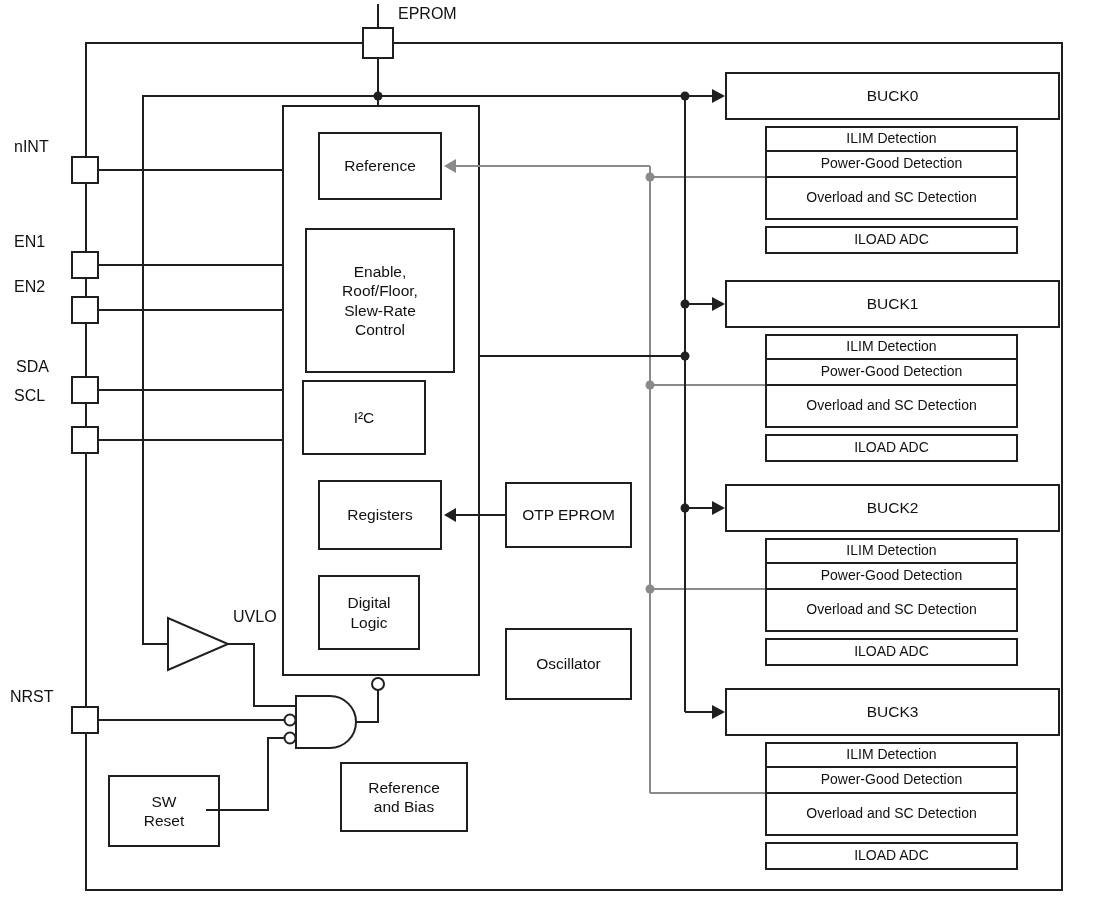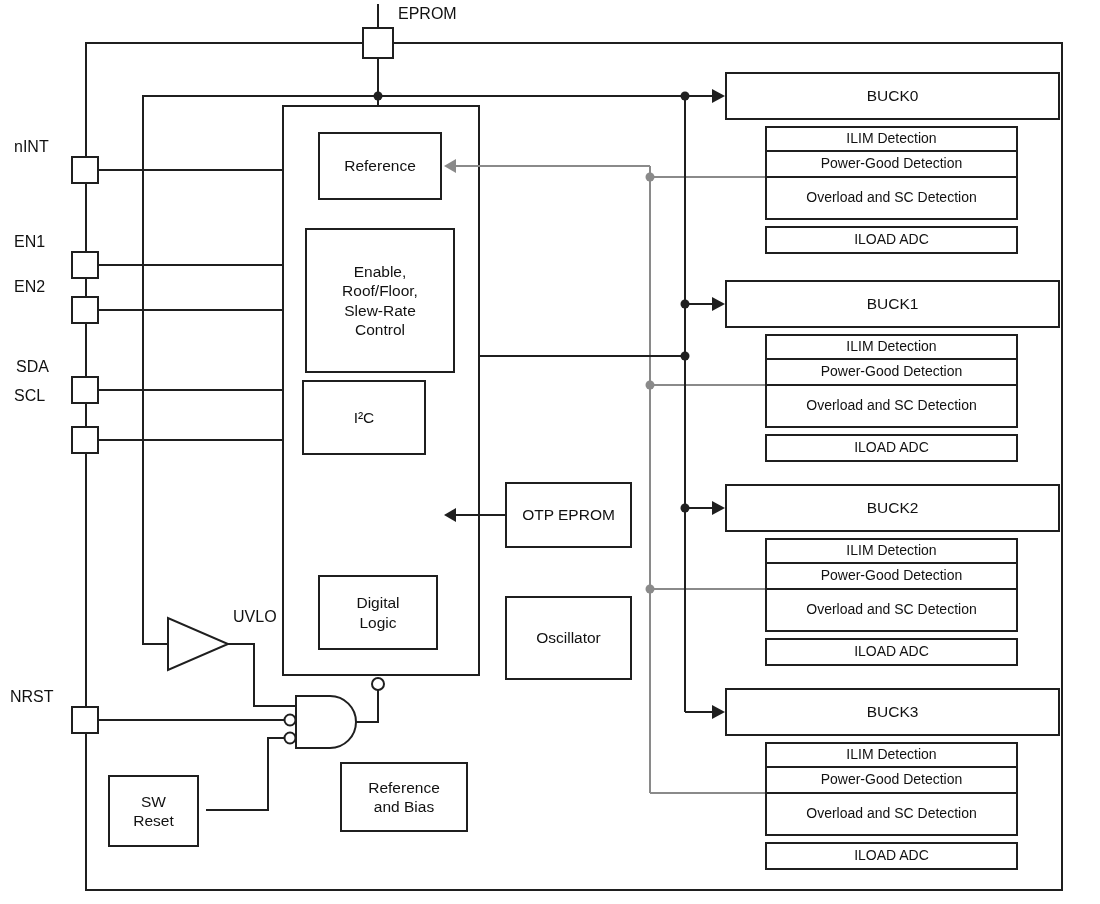--- a/index.html
+++ b/index.html
@@ -40,28 +40,29 @@
   <div class="blk" style="left:85px;top:42px;width:978px;height:849px"></div>
 
   <div class="blk" style="left:282px;top:105px;width:198px;height:571px"></div>
 
   <div class="blk" style="left:318px;top:132px;width:124px;height:68px">Reference</div>
   <div class="blk" style="left:305px;top:228px;width:150px;height:145px">Enable,
 Roof/Floor,
 Slew-Rate
 Control</div>
   <div class="blk" style="left:302px;top:380px;width:124px;height:75px">I²C</div>
-  <div class="blk" style="left:318px;top:575px;width:120px;height:75px">Digital
+  <div class="blk" style="left:318px;top:480px;width:124px;height:70px">Registers</div>
+  <div class="blk" style="left:318px;top:575px;width:102px;height:75px">Digital
 Logic</div>
 
   <div class="blk" style="left:505px;top:482px;width:127px;height:66px">OTP EPROM</div>
-  <div class="blk" style="left:505px;top:596px;width:127px;height:84px">Oscillator</div>
+  <div class="blk" style="left:505px;top:628px;width:127px;height:72px">Oscillator</div>
   <div class="blk" style="left:340px;top:762px;width:128px;height:70px">Reference
 and Bias</div>
-  <div class="blk" style="left:108px;top:775px;width:91px;height:72px">SW
+  <div class="blk" style="left:108px;top:775px;width:112px;height:72px">SW
 Reset</div>
 
   <div class="blk" style="left:725px;top:72px;width:335px;height:48px">BUCK0</div>
   <div class="blk row" style="left:765px;top:126px;width:253px;height:26px">ILIM Detection</div>
   <div class="blk row" style="left:765px;top:150px;width:253px;height:28px">Power-Good Detection</div>
   <div class="blk row" style="left:765px;top:176px;width:253px;height:44px">Overload and SC Detection</div>
   <div class="blk row" style="left:765px;top:226px;width:253px;height:28px">ILOAD ADC</div>
 
   <div class="blk" style="left:725px;top:280px;width:335px;height:48px">BUCK1</div>
   <div class="blk row" style="left:765px;top:334px;width:253px;height:26px">ILIM Detection</div>

